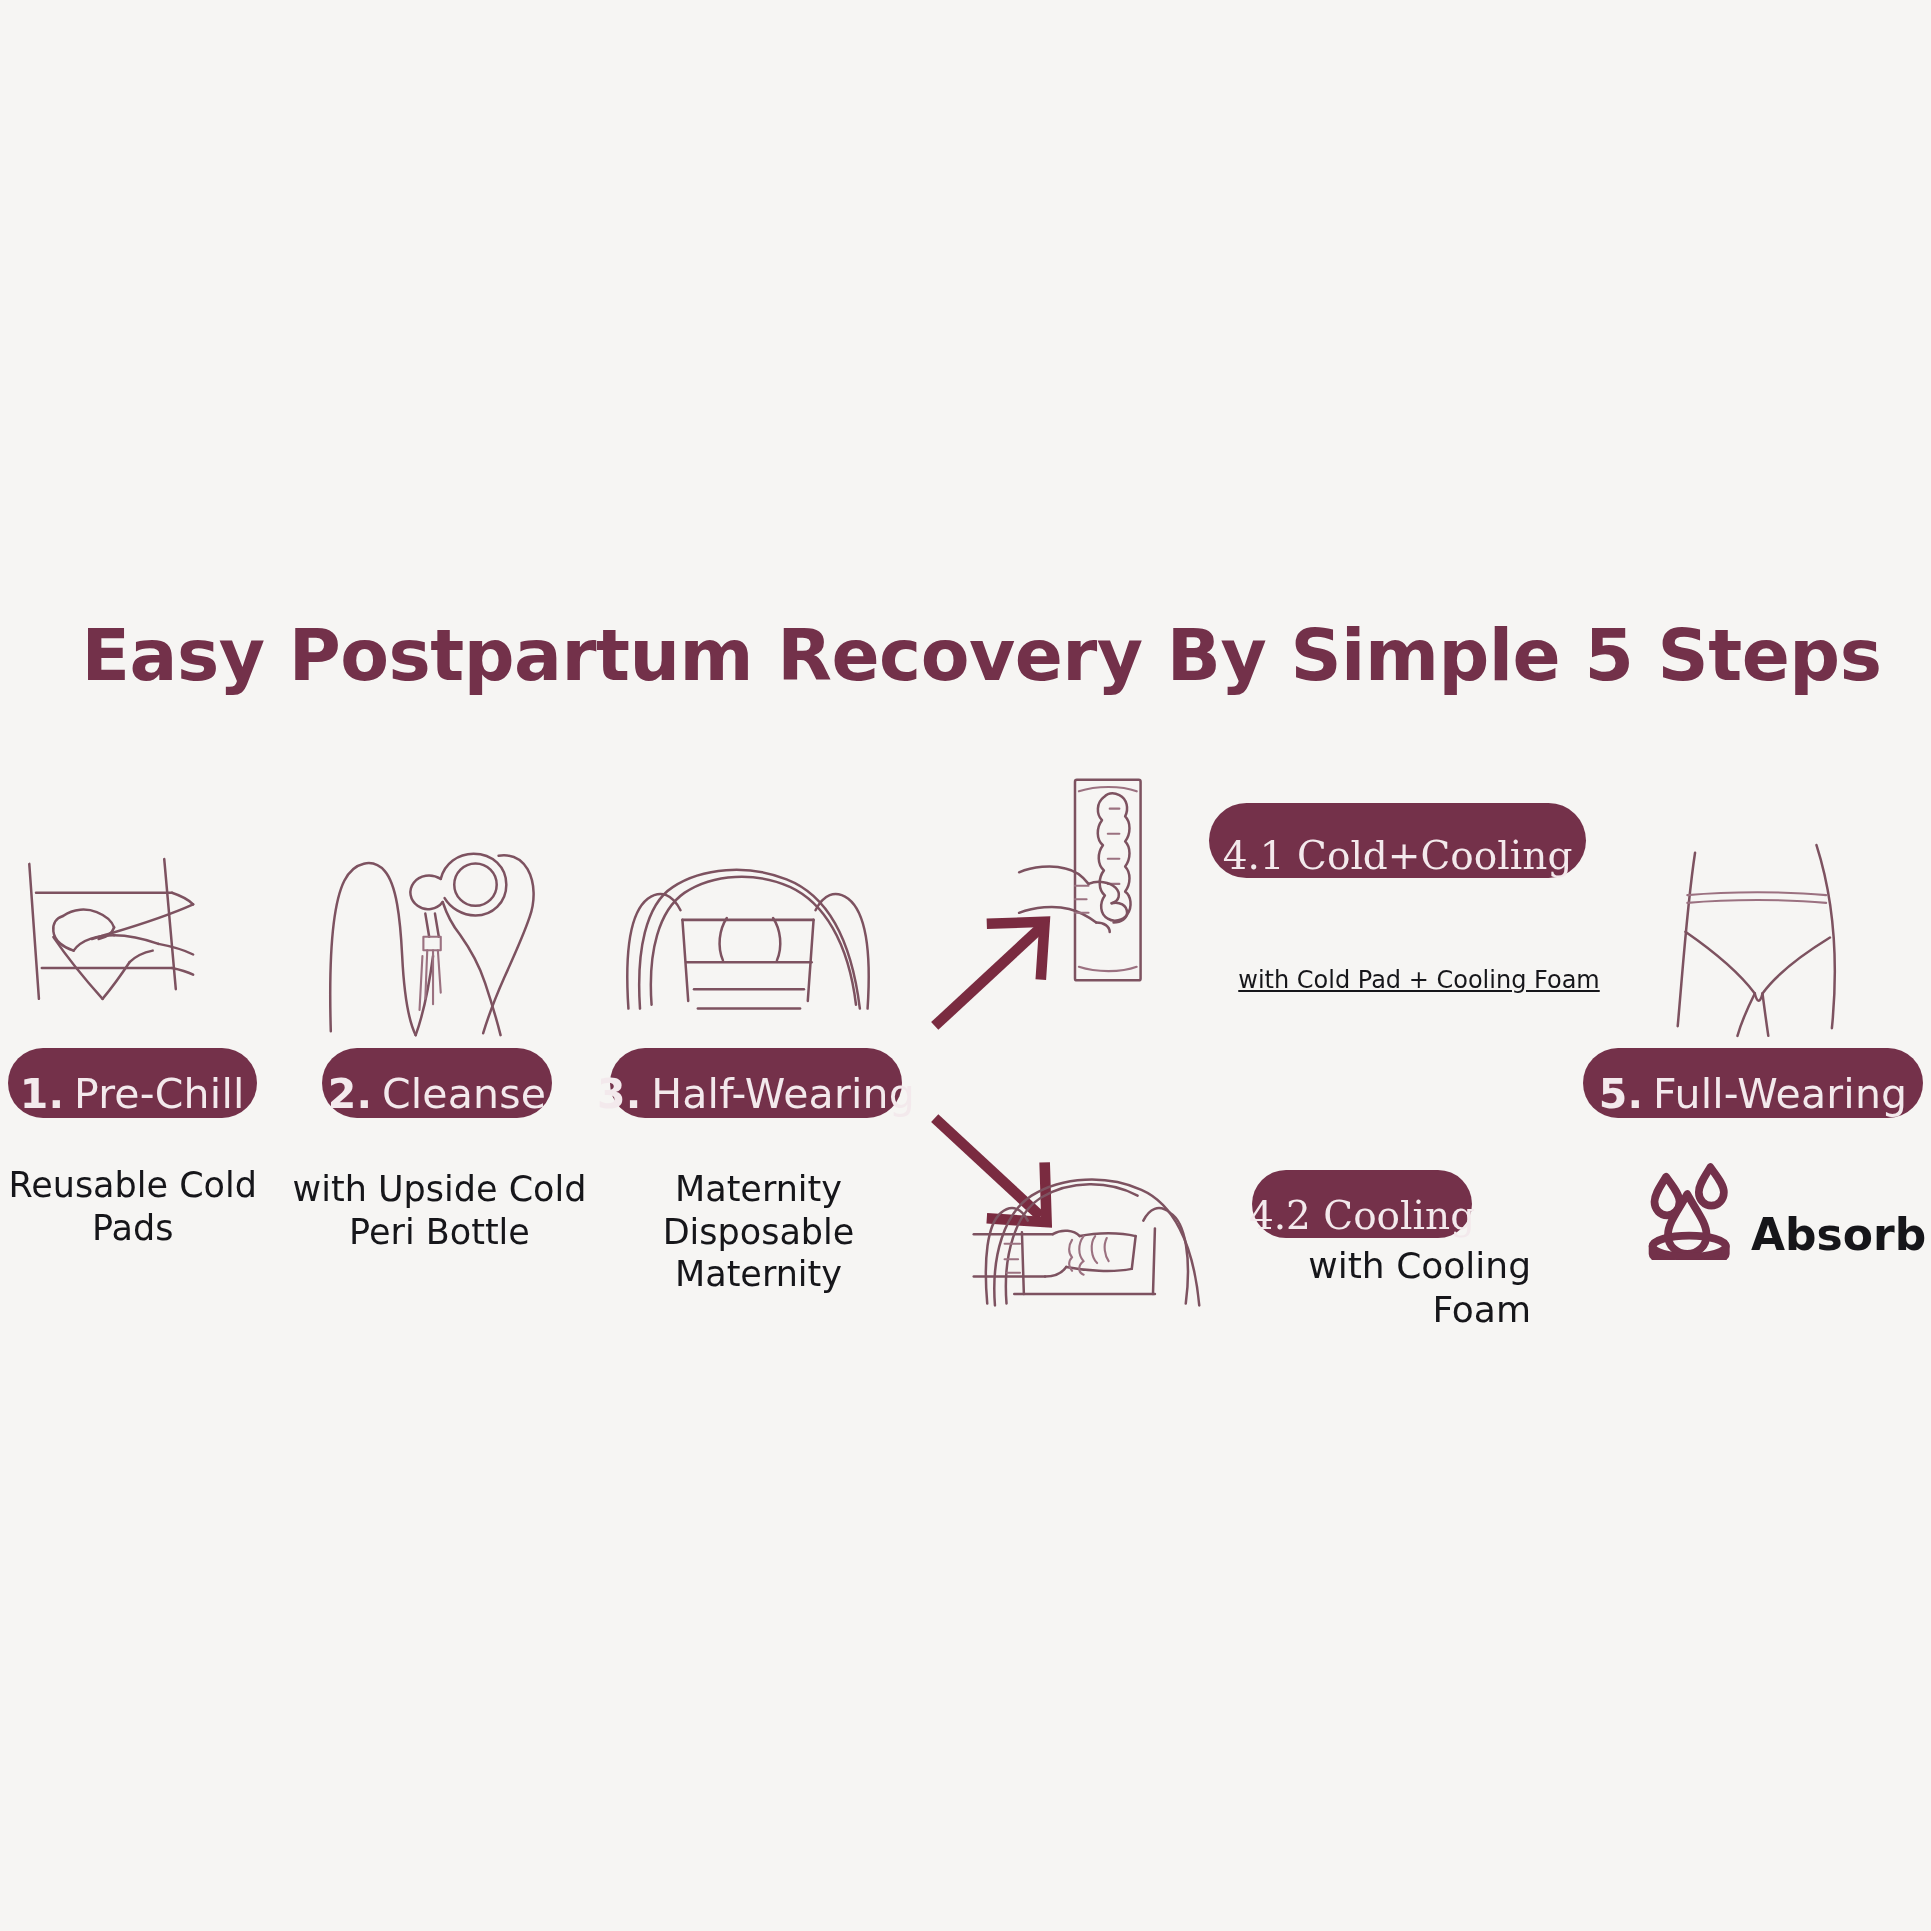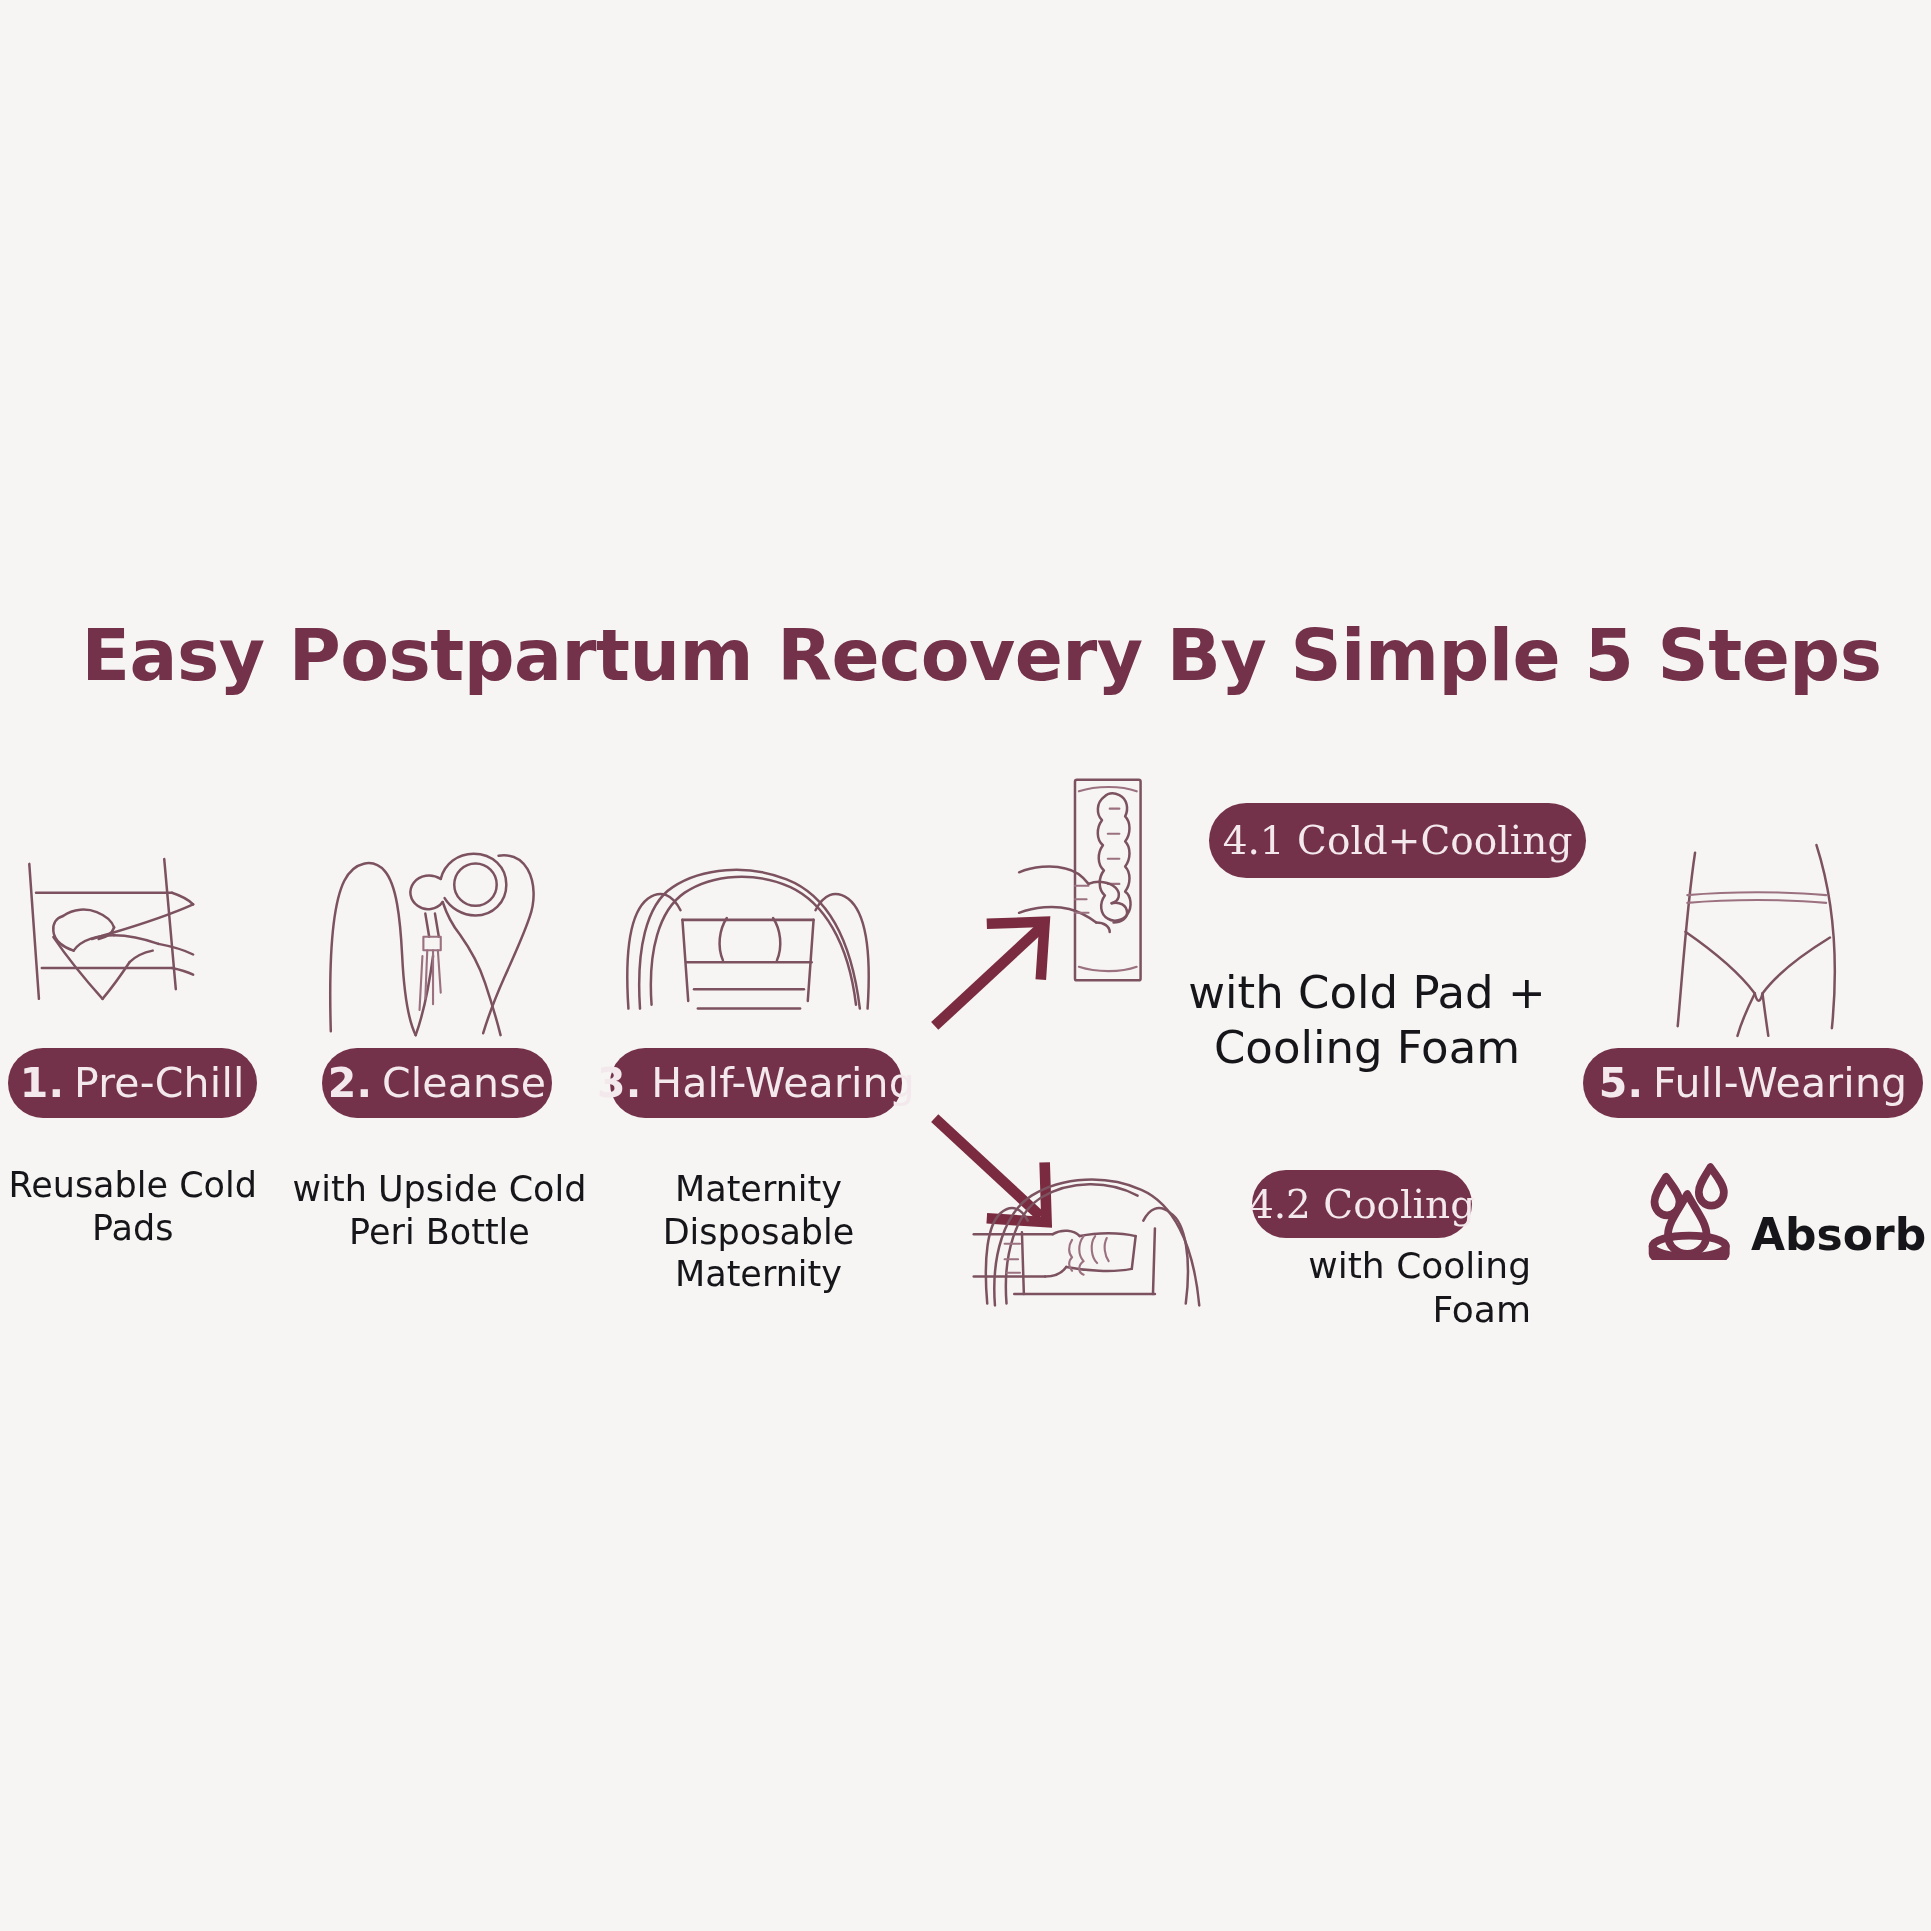--- a/index.html
+++ b/index.html
@@ -36,21 +36,21 @@
     margin-left: 16px;
   }
 
   
   .pill {
     position: absolute;
     background: #74314a;
     border-radius: 965px;
     color: #f3e9ec;
     display: flex;
-    align-items: center;
+    align-items: flex-end;
     justify-content: center;
     box-sizing: border-box;
     white-space: nowrap;
   }
   .pill.sans {
     font-family: "DejaVu Sans", sans-serif;
     font-size: 41px;
     font-weight: 400;
     letter-spacing: 0.2px;
   }
@@ -243,21 +243,21 @@
       <path class="ln" d="M0 146 C16 140 36 138 52 142 C64 145 72 150 80 156"></path>
       <path class="ln" d="M80 156 C88 156 94 160 94 166"></path>
       <path class="ln-thin" d="M58 118 L72 118"></path>
       <path class="ln-thin" d="M58 132 L70 132"></path>
       <path class="ln-thin" d="M58 146 L72 146"></path>
     </svg>
   </div>
   <div class="pill serif" style="left:1209px; top:803px; width:377px; height:75px;">
     <span>4.1 Cold+Cooling</span>
   </div>
-  <div class="caption" style="left:1145px; top:966px; width:444px; font-size:45px;">
+  <div class="caption" style="left:1197px; top:966px; width:444px; font-size:24px;text-decoration:underline;">
     <span>with Cold Pad + Cooling Foam</span>
   </div>
 
   <div class="illus" style="left:966px; top:1159px; width:241px; height:159px;">
     <svg width="241" height="159" viewBox="0 0 250 165">
       <path class="ln" d="M22 150 C18 104 22 68 36 56 C48 46 58 52 64 64"></path>
       <path class="ln" d="M228 150 C234 104 228 66 212 56 C200 46 190 52 184 64"></path>
       <path class="ln" d="M30 152 C26 100 40 56 68 38 C100 18 146 16 182 32 C214 46 236 86 242 152"></path>
       <path class="ln" d="M42 150 C38 98 52 56 78 40 C108 22 148 22 178 38"></path>
       <path class="ln" d="M8 78 L90 78"></path>

